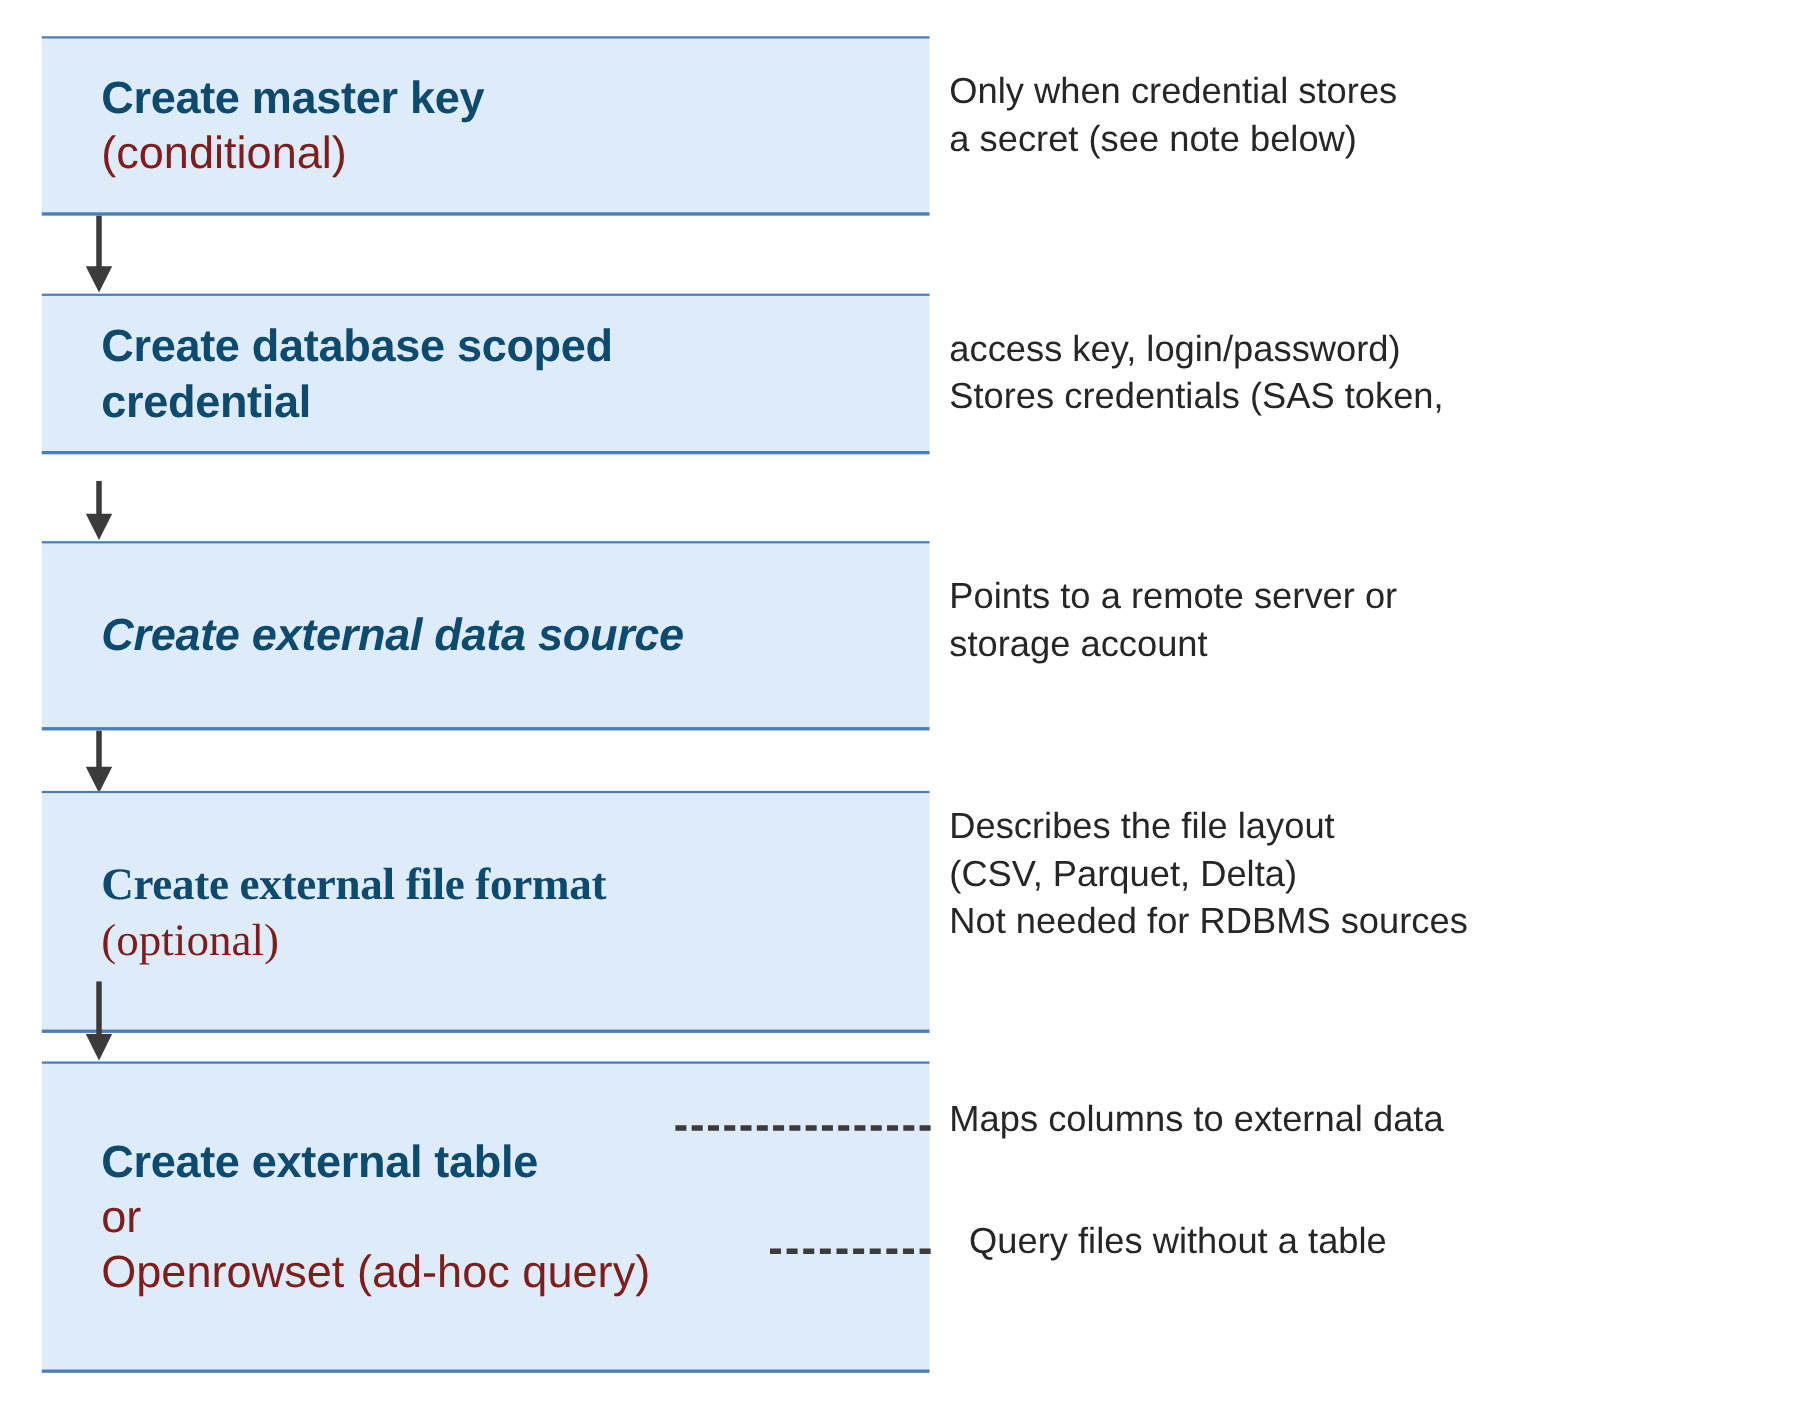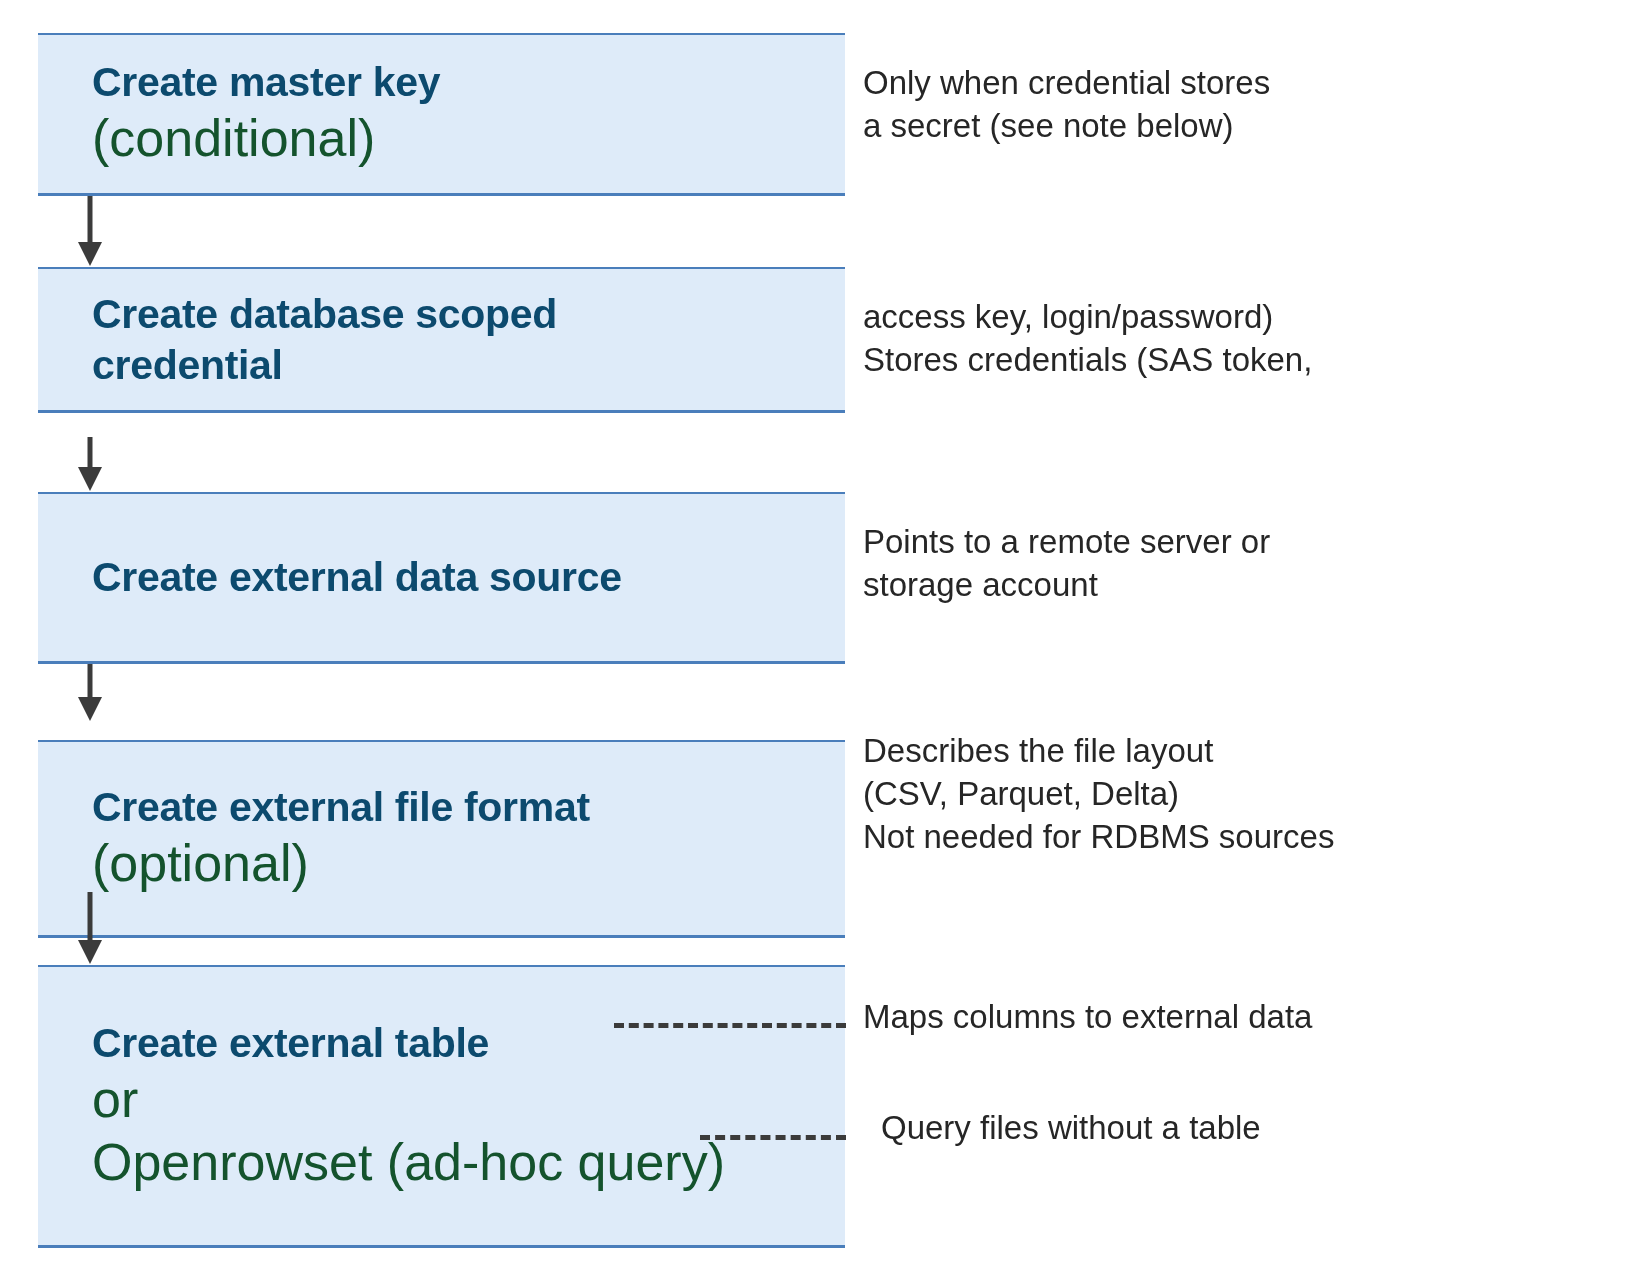--- a/index.html
+++ b/index.html
@@ -43,23 +43,23 @@
   .step-title {
     font-weight: bold;
     font-size: 41px;
     line-height: 1.22;
     letter-spacing: -0.3px;
     color: #0c4a6e;
     white-space: nowrap;
   }
   .step-sub {
     font-weight: normal;
-    font-size: 52px;
+    font-size: 41px;
     line-height: 1.22;
-    color: #14532d;
+    color: #7f1d1d;
     white-space: nowrap;
   }
 
   
   .arrow {
     position: absolute;
     left: 76px;
     width: 28px;
   }
   .arrow svg { display: block; }
@@ -78,22 +78,22 @@
   
   .dash-line {
     position: absolute;
     height: 0;
     border-top: 5px dashed #3b3b3b;
   }
 
   
   #box-master-key      { top: 33px;  height: 163px; }
   #box-scoped-cred     { top: 267px; height: 146px; }
-  #box-data-source     { top: 492px; height: 172px; }
-  #box-file-format     { top: 740px; height: 198px; }
+  #box-data-source     { top: 492px; height: 172px; font-style: italic; }
+  #box-file-format     { top: 719px; height: 220px; font-family: Liberation Serif, serif; }
   #box-external-table  { top: 965px; height: 283px; }
 
   #arrow-1 { top: 196px; height: 71px; }
   #arrow-2 { top: 437px; height: 55px; }
   #arrow-3 { top: 664px; height: 58px; }
   #arrow-4 { top: 892px; height: 73px; }
 
   #note-master-key     { top: 62px;  }
   #note-scoped-cred    { top: 296px; }
   #note-data-source    { top: 521px; }

